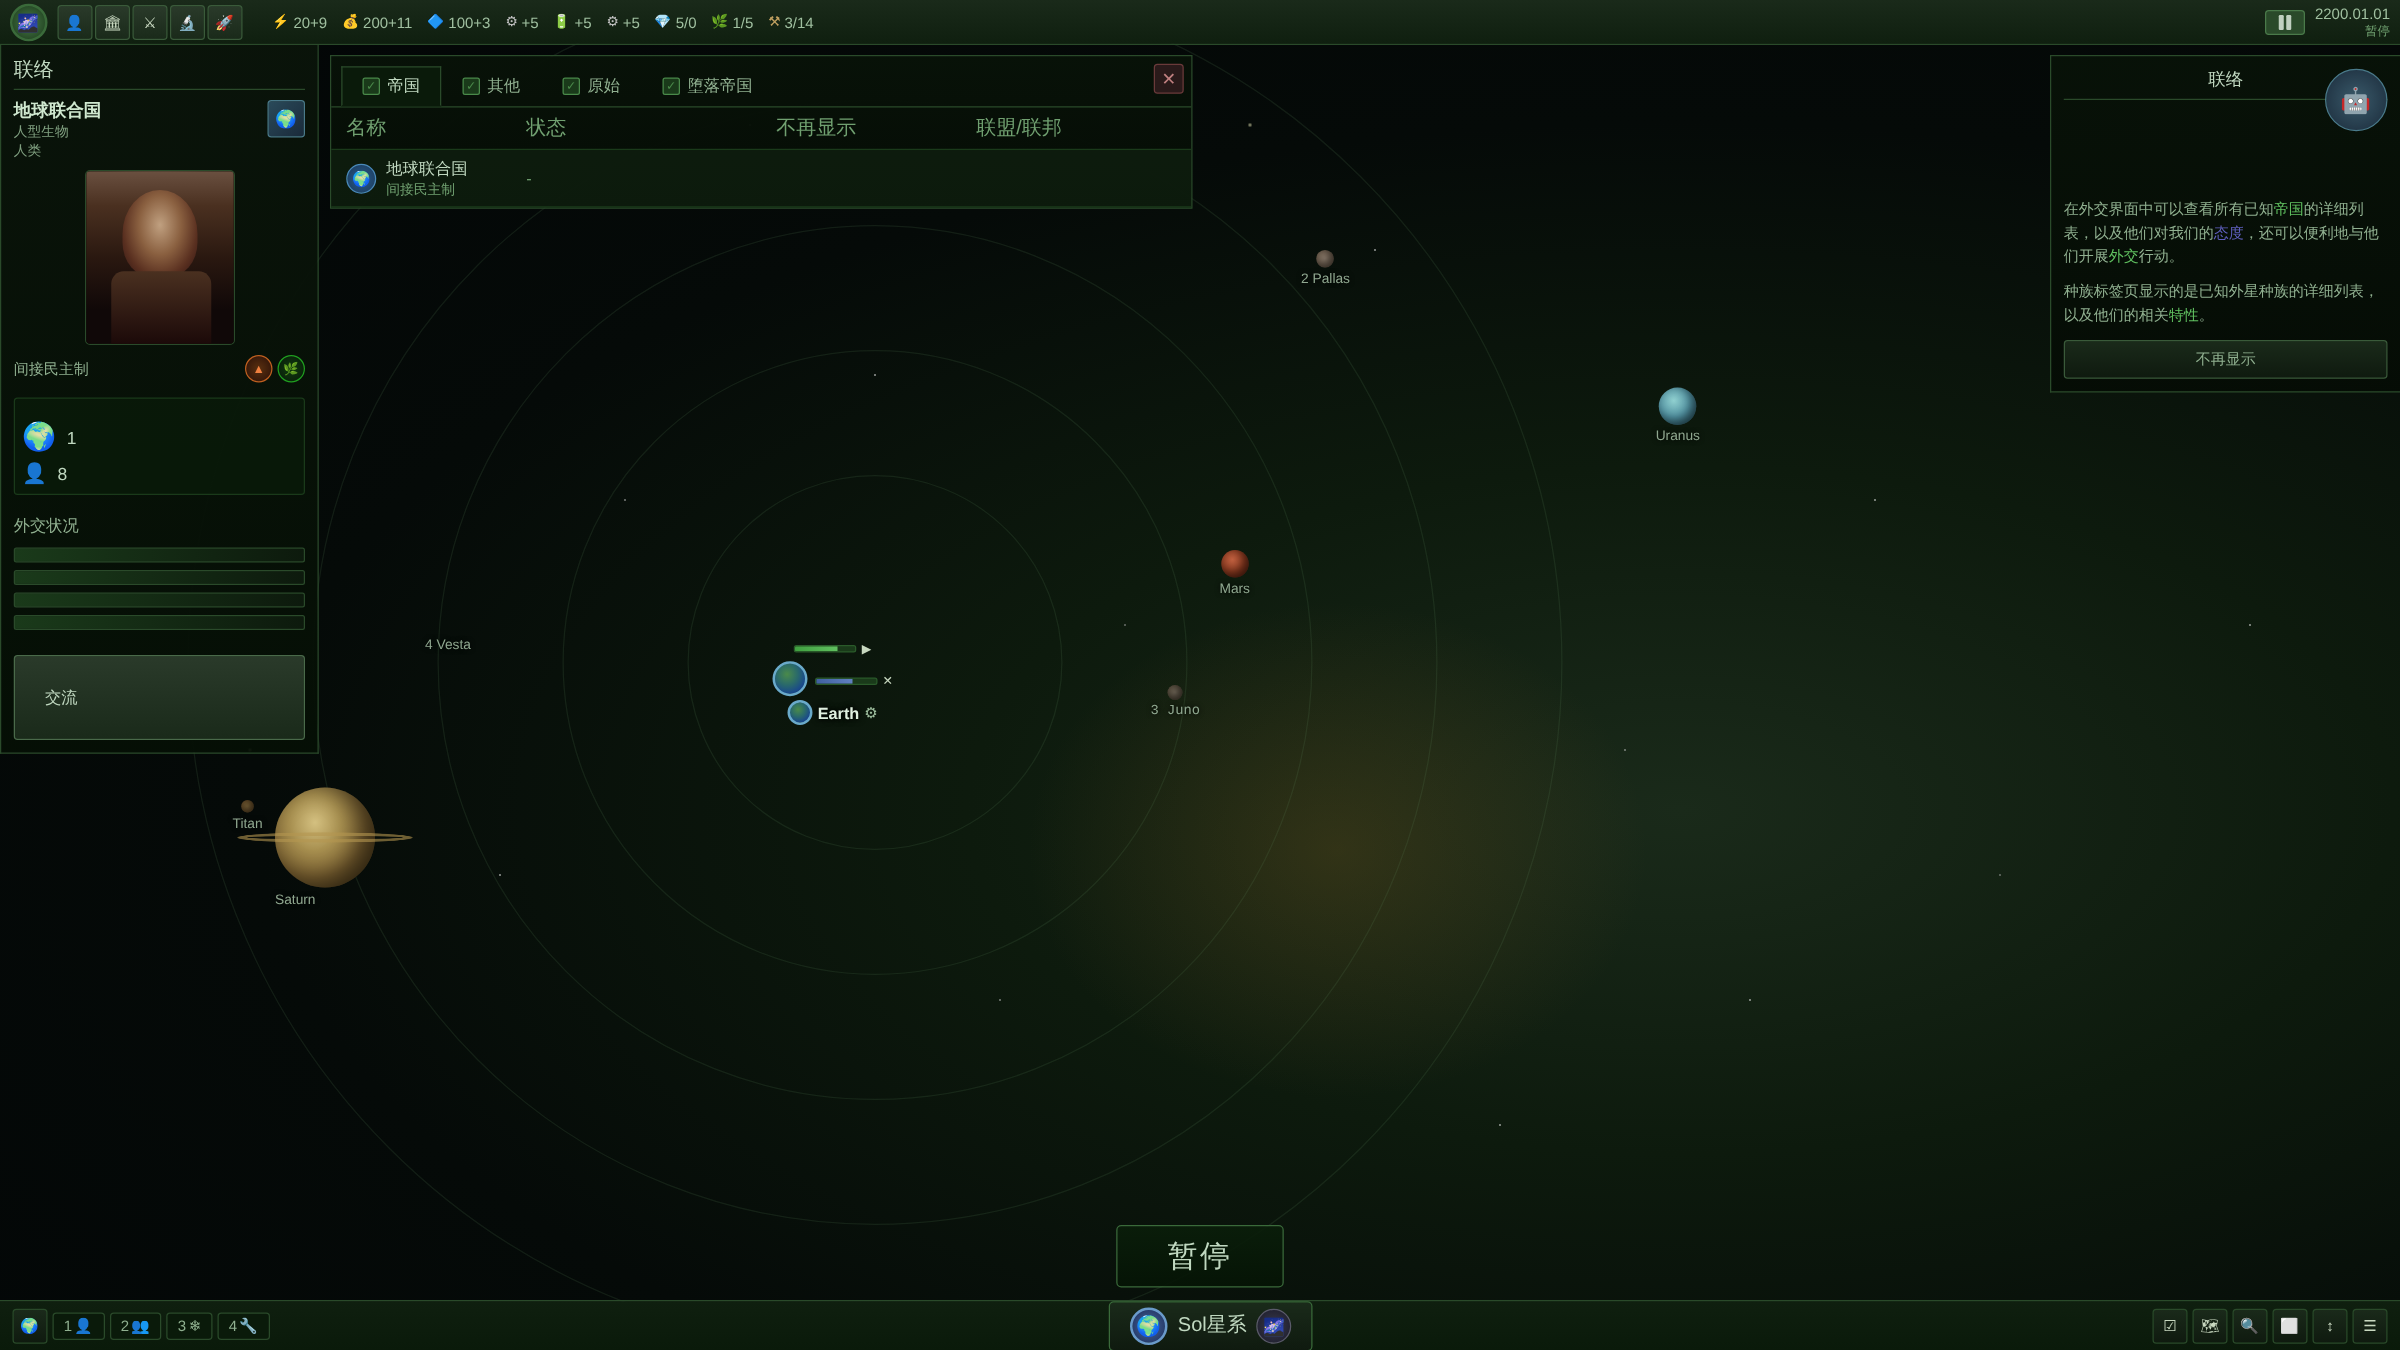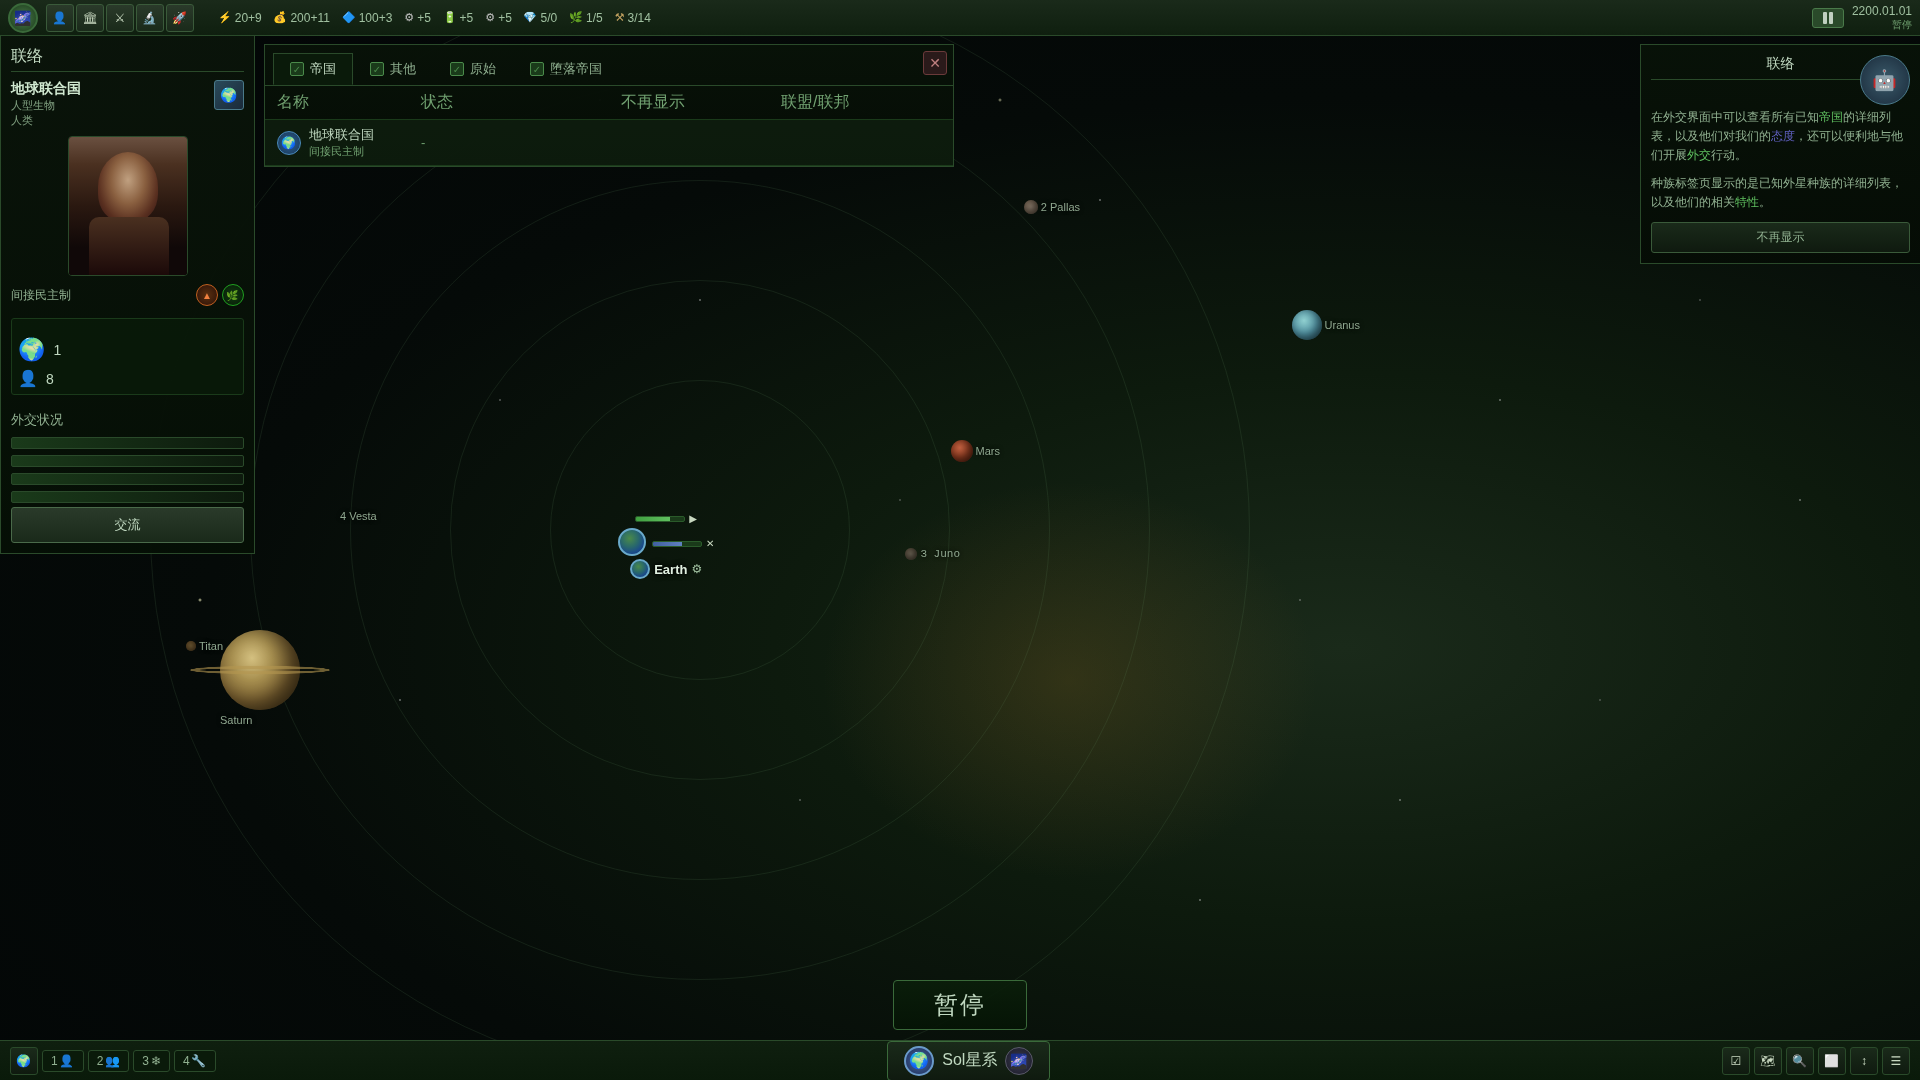--- a/index.html
+++ b/index.html
@@ -314,29 +314,29 @@
 
     .dip-bar {
       height: 12px;
       background: linear-gradient(90deg, #1a3a1a, #0d1a0d);
       border: 1px solid #2a4a2a;
       border-radius: 2px;
     }
 
     .exchange-btn {
       width: 100%;
-      margin-top: 4px;
-      padding: 8px;
+      margin-top: 20px;
+      padding: 24px;
       background: linear-gradient(180deg, #2a3a2a, #1a2a1a);
       border: 1px solid #4a6a4a;
       border-radius: 3px;
       color: #c0d8c0;
       font-size: 13px;
       cursor: pointer;
-      text-align: center;
+      text-align: left;
     }
 
     
     .diplomacy-modal {
       position: absolute;
       top: 44px;
       left: 264px;
       width: 690px;
       background: linear-gradient(180deg, rgba(8,18,8,0.97) 0%, rgba(5,12,5,0.97) 100%);
       border: 1px solid #2a4a2a;
@@ -724,20 +724,21 @@
       justify-content: center;
       font-size: 12px;
       cursor: pointer;
     }
 
     
     .space-planet {
       position: absolute;
       z-index: 5;
       display: flex;
+      flex-direction: column;
       align-items: center;
       gap: 3px;
     }
 
     .sp-body {
       border-radius: 50%;
       box-shadow: inset -3px -3px 8px rgba(0,0,0,0.5);
     }
 
     .sp-label {
@@ -995,21 +996,21 @@
   <div class="close-btn">✕</div>
 </div>
 
 <div class="right-panel">
   <div class="right-panel-title">联络</div>
 
   <div class="right-panel-avatar">
     <span>🤖</span>
   </div>
 
-  <div style="margin-top:28px;">
+  <div style="margin-top:78px;">
     <p class="info-text">
       在外交界面中可以查看所有已知<span class="info-highlight">帝国</span>的详细列表，以及他们对我们的<span class="info-highlight2">态度</span>，还可以便利地与他们开展<span class="info-highlight">外交</span>行动。
     </p>
     <p class="info-text">
       种族标签页显示的是已知外星种族的详细列表，以及他们的相关<span class="info-highlight">特性</span>。
     </p>
   </div>
 
   <div class="no-show-btn">不再显示</div>
 </div>

